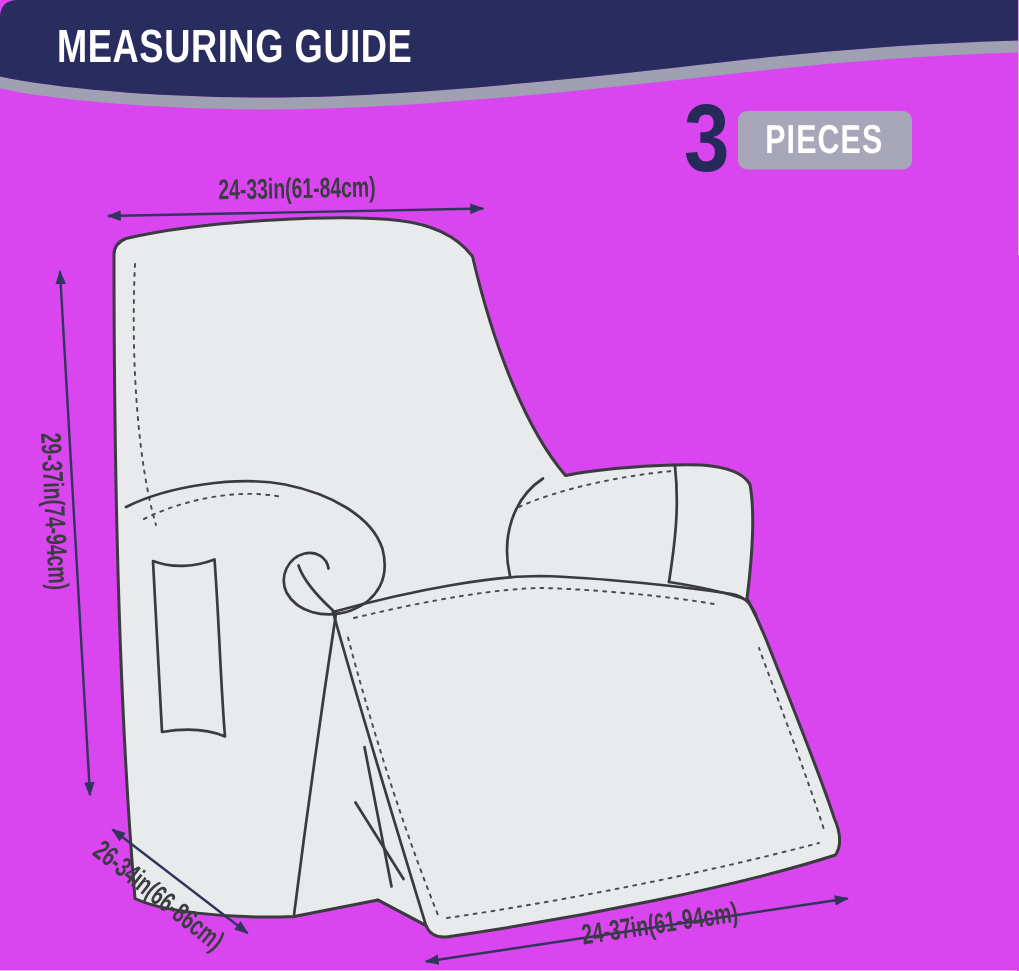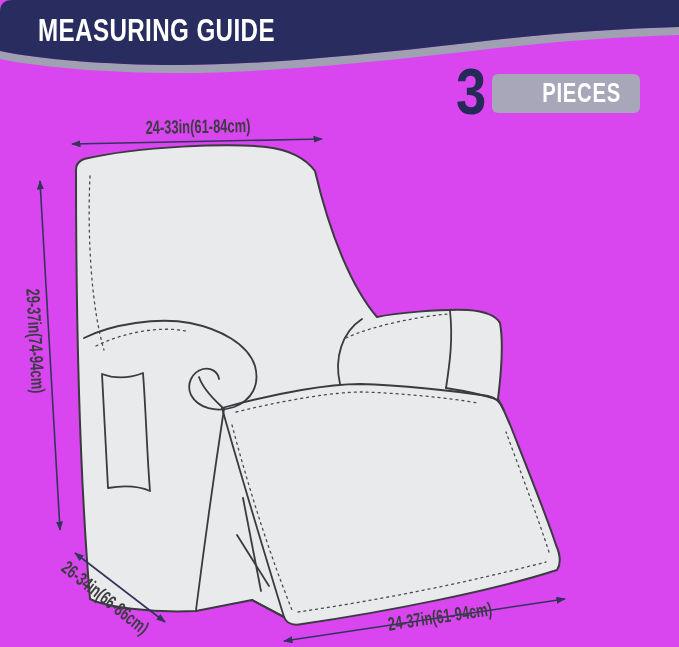--- a/index.html
+++ b/index.html
@@ -21,21 +21,21 @@
   }
   .badge{position:absolute;left:0;top:0;width:679px;height:0;}
   .badge-count{
     position:absolute;left:456px;top:60px;
     color:#252a58;font-size:64px;font-weight:700;line-height:1;
     transform:scaleX(.85);transform-origin:left top;
   }
   .badge-box{
     position:absolute;left:492px;top:74px;width:116px;height:39px;
     background:#a8a7ba;border-radius:6px;
-    display:flex;align-items:center;justify-content:center;padding-left:32px;
+    display:flex;align-items:center;justify-content:center;
   }
   .badge-label{
     color:#ffffff;font-size:27px;font-weight:700;letter-spacing:1px;
     transform:scaleX(.75);white-space:nowrap;
   }
   
   #chair-svg{position:absolute;left:0;top:0;}
   .fill{fill:#e9eaec;stroke:#3a3b3f;stroke-width:2;stroke-linejoin:round;}
   .ln{fill:none;stroke:#3a3b3f;stroke-width:1.8;stroke-linecap:round;stroke-linejoin:round;}
   .stitch{fill:none;stroke:#4b4c52;stroke-width:1.3;stroke-dasharray:2 4;stroke-linecap:round;}

